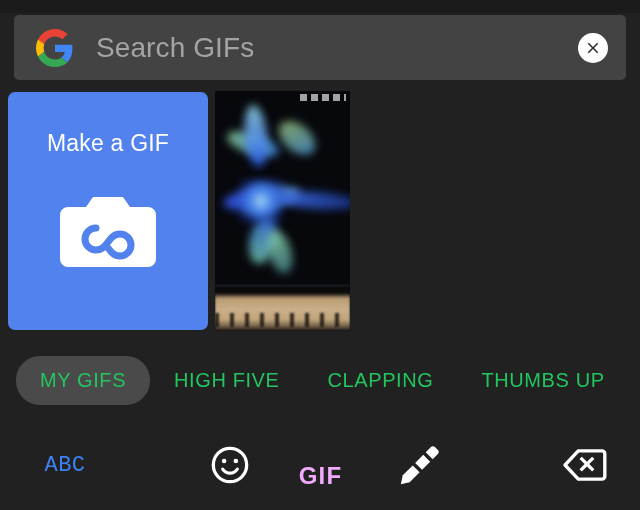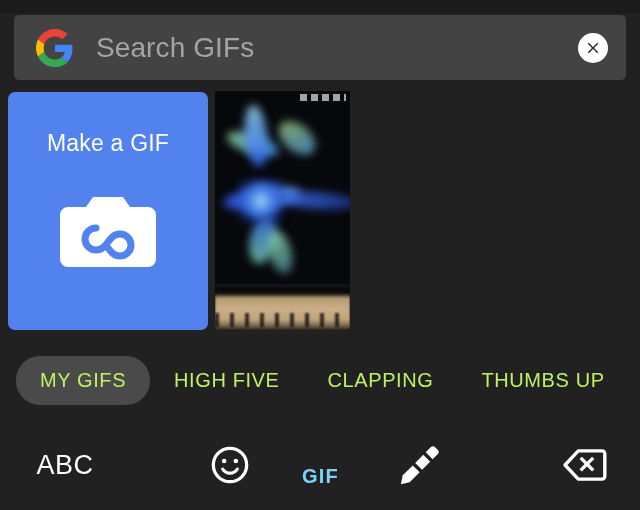--- a/index.html
+++ b/index.html
@@ -175,21 +175,21 @@
     width: 640px; height: 80px;
     background: #212121;
     display: flex;
     align-items: center;
     padding-left: 16px;
     overflow: hidden;
     white-space: nowrap;
   }
   .chip {
     flex: 0 0 auto;
-    color: #bef264;
+    color: #22c55e;
     font-size: 20px;
     letter-spacing: 0.6px;
     font-family: "Liberation Sans", sans-serif;
     padding: 13px 24px;
     border-radius: 24px;
     cursor: pointer;
     background: transparent;
     border: none;
   }
   .chip.selected { background: #4a4a4a; }
@@ -204,33 +204,33 @@
   .tb-item {
     position: absolute;
     top: 0; height: 90px;
     display: flex;
     align-items: center;
     justify-content: center;
     cursor: pointer;
   }
   .tb-abc { left: 10px; width: 110px; }
   .tb-abc span {
-    color: #ffffff;
-    font-size: 27px;
+    color: #3b82f6;
+    font-size: 22px;
     letter-spacing: 0.5px;
-    font-family: Liberation Sans, sans-serif;
+    font-family: Liberation Mono, monospace;
   }
   .tb-emoji  { left: 185px; width: 90px; }
   .tb-gif    { left: 283px; width: 75px; flex-direction: column; }
   .tb-marker { left: 375px; width: 90px; }
   .tb-back   { left: 540px; width: 90px; }
 
   .tb-gif span {
-    color: #7dd3fc;
-    font-size: 20px;
+    color: #f0abfc;
+    font-size: 24px;
     font-weight: bold;
     letter-spacing: 1.2px;
     font-family: "Liberation Sans", sans-serif;
     margin-top: 22px;
   }
   .icon-w svg { display: block; }
 </style>
 </head>
 <body>
 

